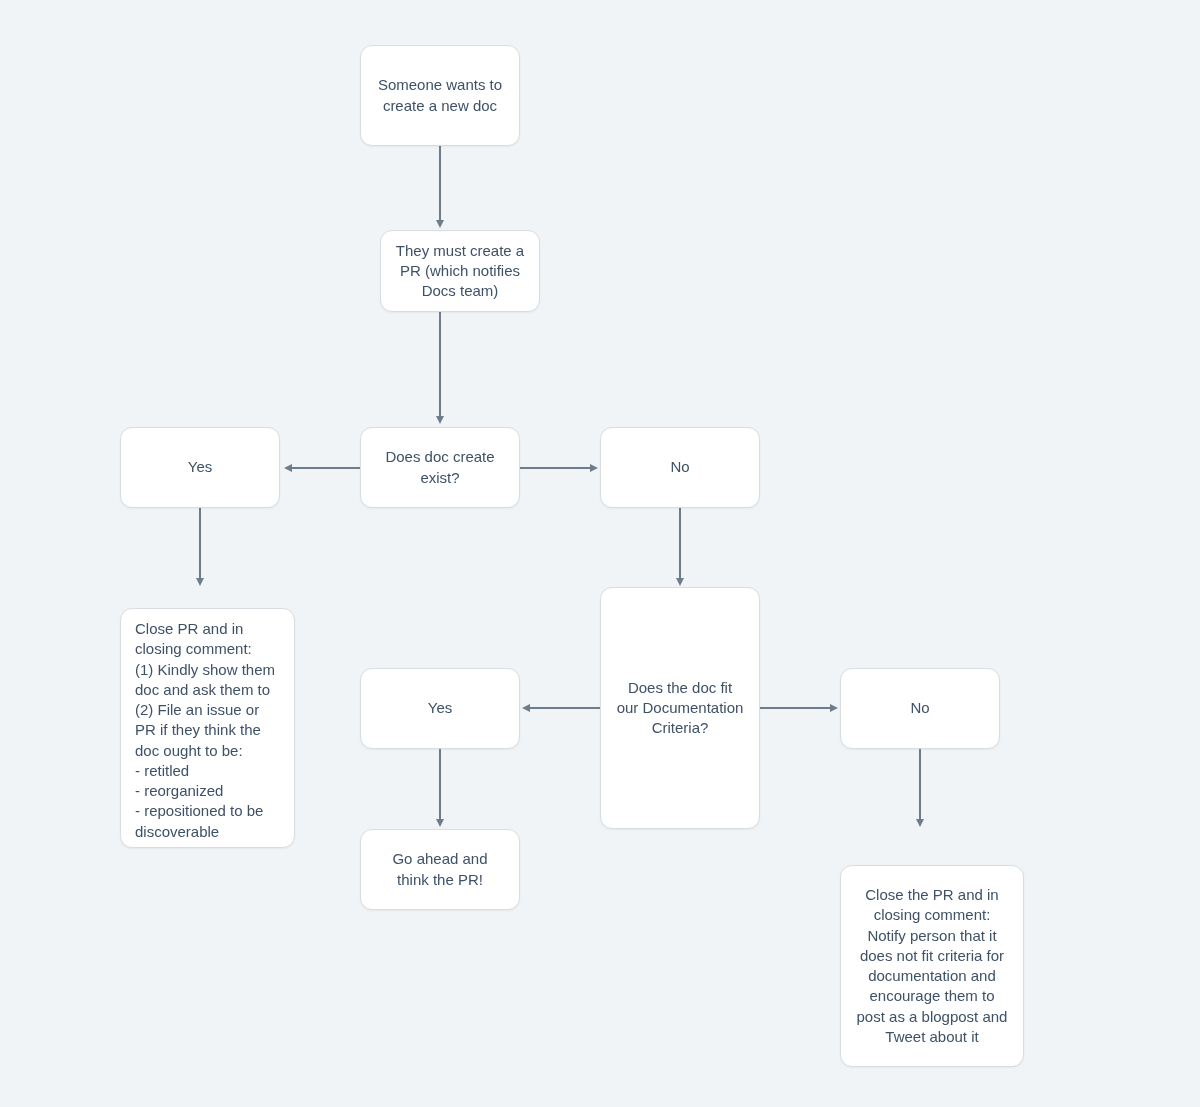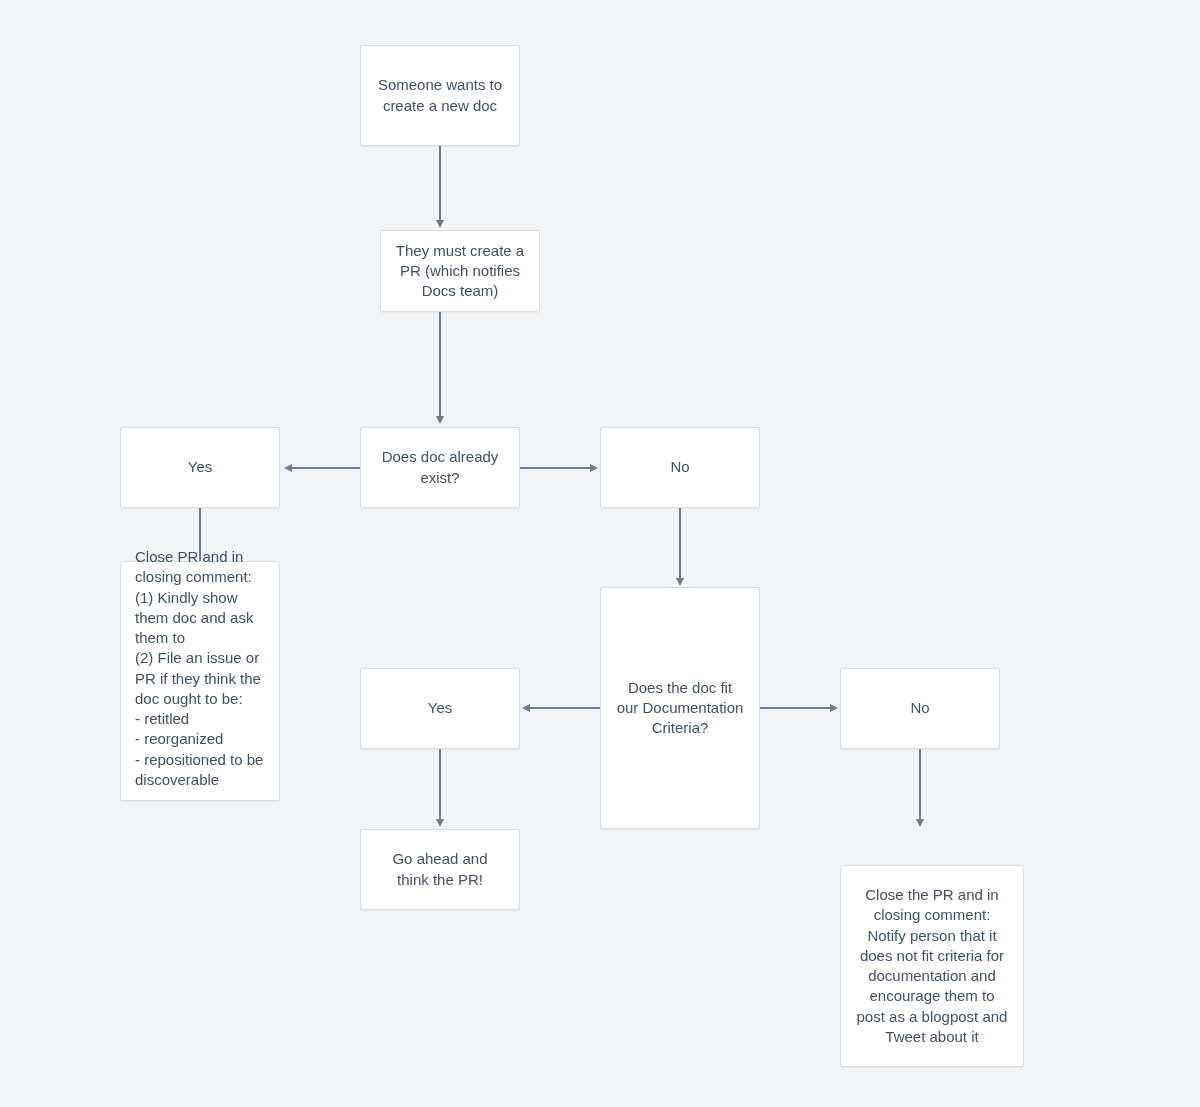--- a/index.html
+++ b/index.html
@@ -11,21 +11,21 @@
     font-family: -apple-system, BlinkMacSystemFont, "Segoe UI", Helvetica, Arial, sans-serif;
     font-size: 15px;
     color: #3e5167;
     position: relative;
     overflow: hidden;
   }
   .node {
     position: absolute;
     background: #ffffff;
     border: 1px solid #d8dde2;
-    border-radius: 2px;
+    border-radius: 12px;
     box-shadow: 0 1px 2px rgba(0,0,0,0.05);
     display: flex;
     align-items: center;
     justify-content: center;
     text-align: center;
     padding: 10px 14px;
     box-sizing: border-box;
     line-height: 1.35;
   }
   .node.left {
@@ -84,32 +84,32 @@
 
 <div class="node" style="left:360px; top:45px; width:160px; height:101px;">
   <div class="content">Someone wants to create a new doc</div>
 </div>
 
 <div class="node" style="left:360px; top:230px; width:160px; height:82px;margin-left:20px;">
   <div class="content">They must create a PR (which notifies Docs team)</div>
 </div>
 
 <div class="node" style="left:360px; top:427px; width:160px; height:81px;">
-  <div class="content">Does doc already exist?</div>
+  <div class="content">Does doc create exist?</div>
 </div>
 
 <div class="node" style="left:120px; top:427px; width:160px; height:81px;">
   <div class="content">Yes</div>
 </div>
 
 <div class="node" style="left:600px; top:427px; width:160px; height:81px;">
   <div class="content">No</div>
 </div>
 
-<div class="node left" style="left:120px; top:561px; width:160px; height:240px;align-items:flex-end;">
+<div class="node left" style="left:120px; top:608px; width:175px; height:240px;">
   <div class="content">Close PR and in closing comment:
 (1) Kindly show them doc and ask them to
 (2) File an issue or PR if they think the doc ought to be:
 - retitled
 - reorganized
 - repositioned to be discoverable</div>
 </div>
 
 <div class="node" style="left:600px; top:587px; width:160px; height:242px;justify-content:flex-end;">
   <div class="content">Does the doc fit our Documentation Criteria?</div>

